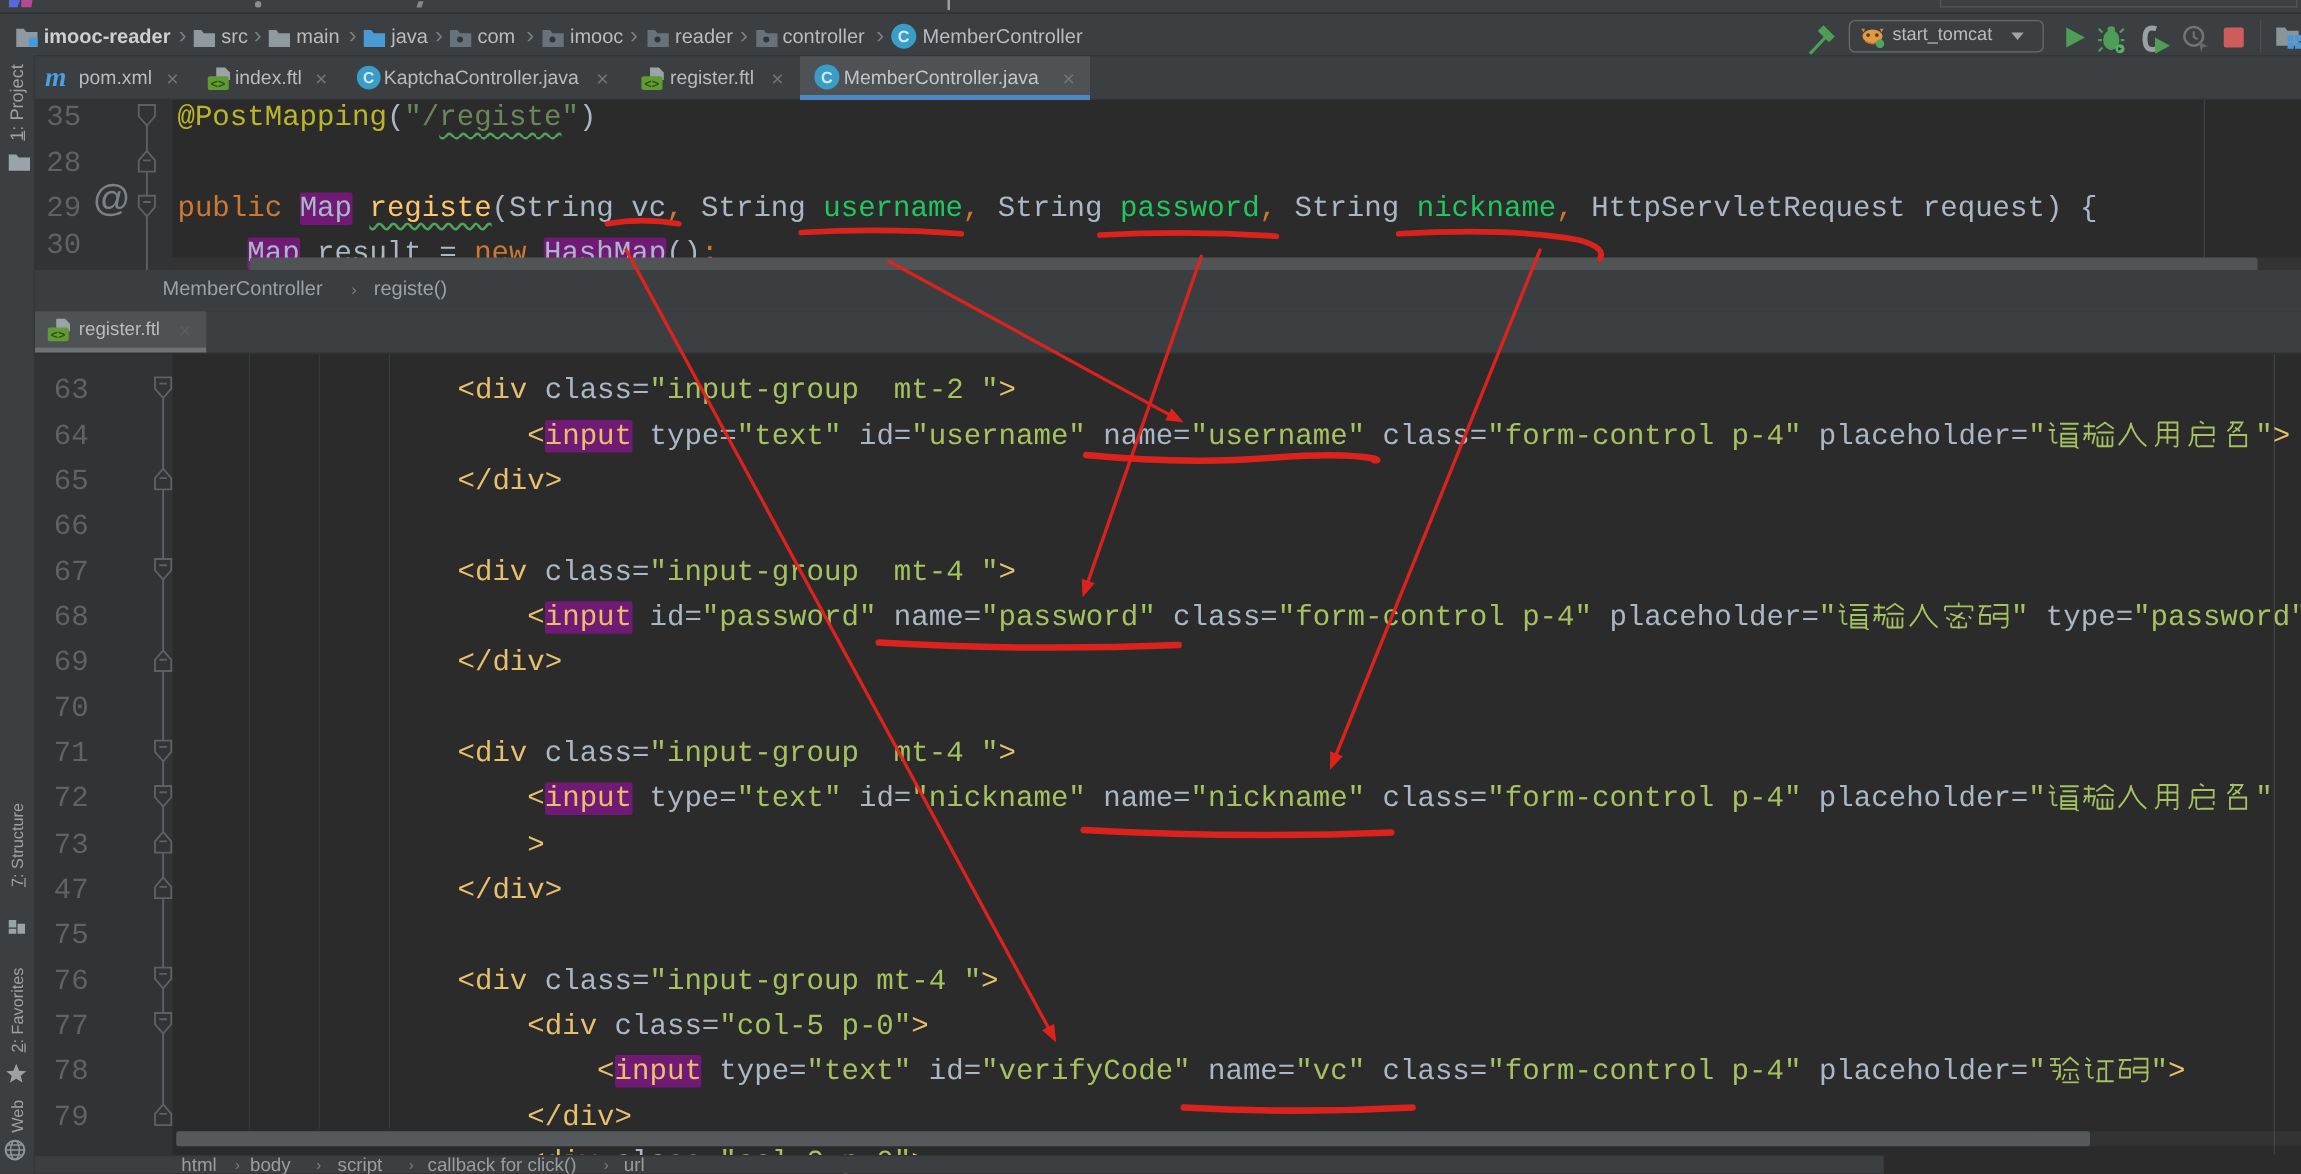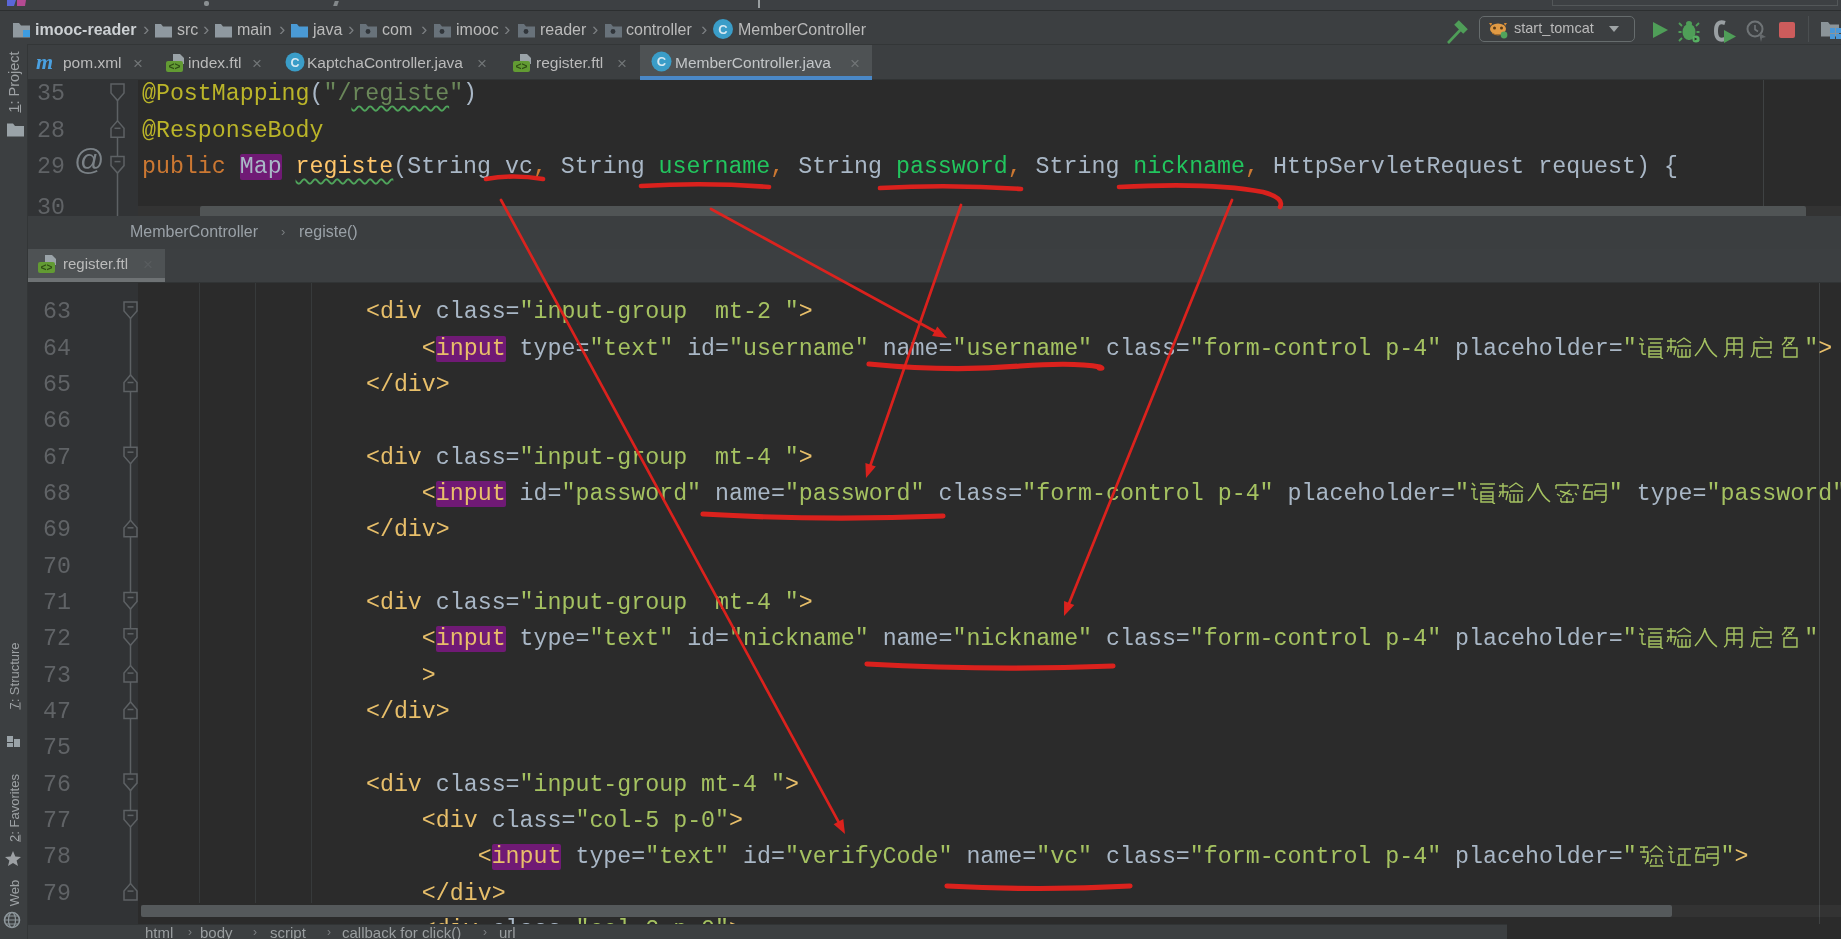--- a/index.html
+++ b/index.html
@@ -179,37 +179,37 @@
       <text x="10.5" y="15.2" text-anchor="middle" font-size="13" font-weight="bold" fill="#d6e9f2" font-family="Liberation Sans">C</text>
     </svg>
   <div class="ui" style="left:675px;top:9px;color:#c3c6c8">MemberController.java</div>
   <span class="ui tabx" style="left:850px;top:9px">×</span>
 </div>
 <div class="abs" id="ed1">
   <div class="gut"></div>
   <div class="num" style="left:-7px;top:-3.7px">35</div>
   <div class="num" style="left:-7px;top:32.6px">28</div>
   <div class="num" style="left:-7px;top:68.9px">29</div>
-  <div class="num" style="left:-7px;top:110px">30</div>
+  <div class="num" style="left:-7px;top:98px">30</div>
   <div class="abs" style="left:46px;top:63px;font-family:'Liberation Sans',sans-serif;font-size:30px;color:#7b8287">@</div>
   <svg class="abs" style="left:79px;top:0" width="30" height="136">
       <g stroke="#5d6164" stroke-width="1.5" fill="none">
         <path d="M10.5,13 V136"></path>
         <path d="M4,4.0 h13 v9 l-6.5,7.5 l-6.5,-7.5 z" fill="#313335"></path>
         <path d="M99,9.0 h6" fill="none"></path>
         <path d="M4,57.3 h13 v-9 l-6.5,-7.5 l-6.5,7.5 z" fill="#313335"></path>
         <path d="M7.5,48.3 h6" fill="none"></path>
         <path d="M4,76.6 h13 v9 l-6.5,7.5 l-6.5,-7.5 z" fill="#313335"></path>
         <path d="M7.5,81.6 h6" fill="none"></path>
       </g>
     </svg>
   <div style="position:absolute;left:1735px;top:0;width:1px;height:136px;background:#3f4243"></div>
   <div class="cl" style="left:58.1px;top:-3.7px">    <span class="an">@PostMapping</span><span class="w">(</span><span class="s">"/</span><span class="s wavy">registe</span><span class="s">"</span><span class="w">)</span></div>
-  <div class="cl" style="left:58.1px;top:32.6px">    <span class="an">@ResponseBody</span></div>
   <div class="cl" style="left:58.1px;top:68.9px">    <span class="o">public</span> <span class="w hl">Map</span> <span class="m wavy">registe</span><span class="w">(String vc</span><span class="o">,</span><span class="w"> String </span><span class="gr">username</span><span class="o">,</span><span class="w"> String </span><span class="gr">password</span><span class="o">,</span><span class="w"> String </span><span class="gr">nickname</span><span class="o">,</span><span class="w"> HttpServletRequest request) {</span></div>
+  <div class="cl" style="left:58.1px;top:105.2px">        <span class="w hl">Map</span> <span class="w">result = </span><span class="o">new</span> <span class="w hl">HashMap</span><span class="w">()</span><span class="o">;</span></div>
   <div style="position:absolute;left:110px;top:126px;width:1731px;height:12px;background:rgba(255,255,255,0.04)"></div>
   <div style="position:absolute;left:172px;top:126px;width:1606px;height:12px;background:#505455;border-radius:2px"></div>
 </div>
 <div class="abs" id="crumb1">
   <div class="ui" style="left:102px;top:7px;font-size:16px;color:#9aa1a7">MemberController</div>
   <span class="ui chev" style="left:253px;top:9px;font-size:13px">›</span>
   <div class="ui" style="left:271px;top:7px;font-size:16px;color:#9aa1a7">registe()</div>
 </div>
 <div class="abs" id="tabbar2">
   <div class="abs" style="left:-1px;top:0;width:138px;height:29px;background:#4e5254"></div>

